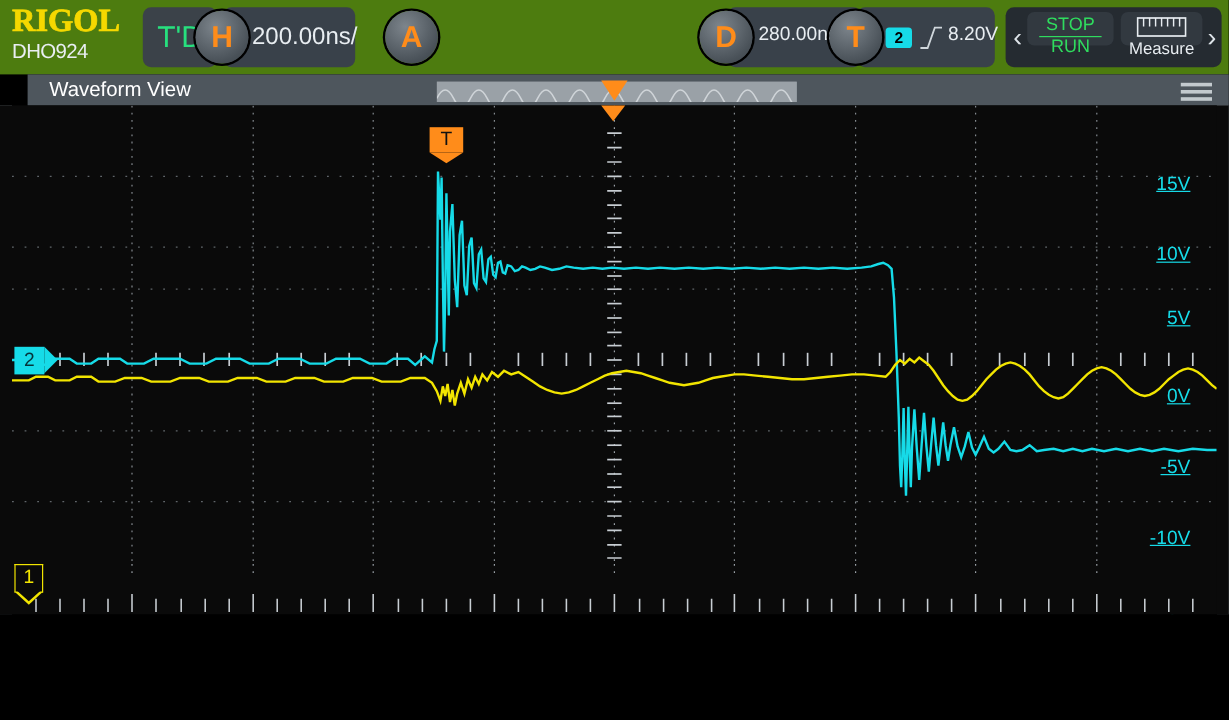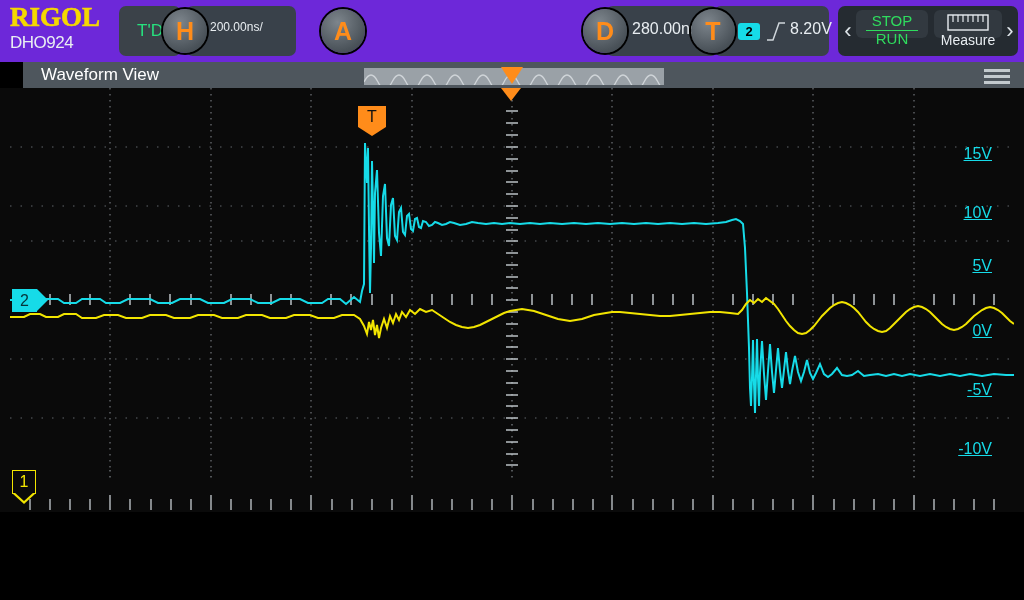--- a/index.html
+++ b/index.html
@@ -2,45 +2,45 @@
 <html><head>
 <meta charset="utf-8">
 <style>
   html,body{margin:0;padding:0;background:#000;}
   body{width:1024px;height:600px;overflow:hidden;
        font-family:"Liberation Sans",sans-serif;-webkit-font-smoothing:none;}
   #app{position:relative;width:1024px;height:600px;background:#000;}
 
   
   .topbar{position:absolute;left:0;top:0;width:1024px;height:62px;
-          background:#6d28d9;}
+          background:#4d7c0f;}
   .tb-panel{position:absolute;top:6px;height:50px;border-radius:7px;
             background:#2b3238;}
   .brand{position:absolute;left:10px;top:4px;width:116px;height:54px;z-index:6;}
   .rigol{font-family:"Liberation Serif",serif;font-weight:bold;font-size:27px;
          color:#f5d800;letter-spacing:0px;line-height:27px;
          -webkit-text-stroke:0.6px #f5d800;}
   .model{font-size:17px;color:#e9eef2;line-height:25px;margin-top:-1px;
          letter-spacing:-0.5px;}
 
   .td-box{left:119px;width:62px;background:#3b4249;display:flex;
           align-items:center;justify-content:center;}
-  .td-box span{color:#27e07e;font-size:17px;}
+  .td-box span{color:#27e07e;font-size:25px;}
 
   .knob{position:absolute;top:9px;width:44px;height:44px;border-radius:50%;
         background:radial-gradient(circle at 38% 30%,#7d858c,#4a5259 70%,#3a4147);
         box-shadow:0 0 0 2px #000;z-index:4;
         display:flex;align-items:center;justify-content:center;}
   .knob b{font-size:25px;font-weight:bold;color:#ff8c1a;line-height:25px;}
   .knob.t b{color:#ff8c1a;}
 
   .field{position:absolute;top:6px;height:50px;border-radius:7px;
          background:#39414a;}
   .f-hz{left:186px;width:110px;}
-  .f-hz .v{position:absolute;left:24px;top:14px;font-size:12px;color:#e8edf1;}
+  .f-hz .v{position:absolute;left:24px;top:14px;font-size:20px;color:#e8edf1;}
 
   .f-acq{left:344px;width:245px;}
   .f-acq .r1{position:absolute;left:23px;top:5px;font-size:15px;color:#e8edf1;}
   .f-acq .mpts{position:absolute;left:146px;top:5px;font-size:15px;color:#e8edf1;}
   .f-acq .norm{position:absolute;left:48px;top:26px;font-size:15px;color:#e8edf1;}
   .f-acq .perpt{position:absolute;left:176px;top:27px;font-size:14px;color:#8d969e;}
   .acqglyph{position:absolute;left:20px;top:28px;width:26px;height:14px;}
 
   .f-del{left:606px;width:112px;}
   .f-del .v{position:absolute;left:26px;top:14px;font-size:16px;color:#e8edf1;}

